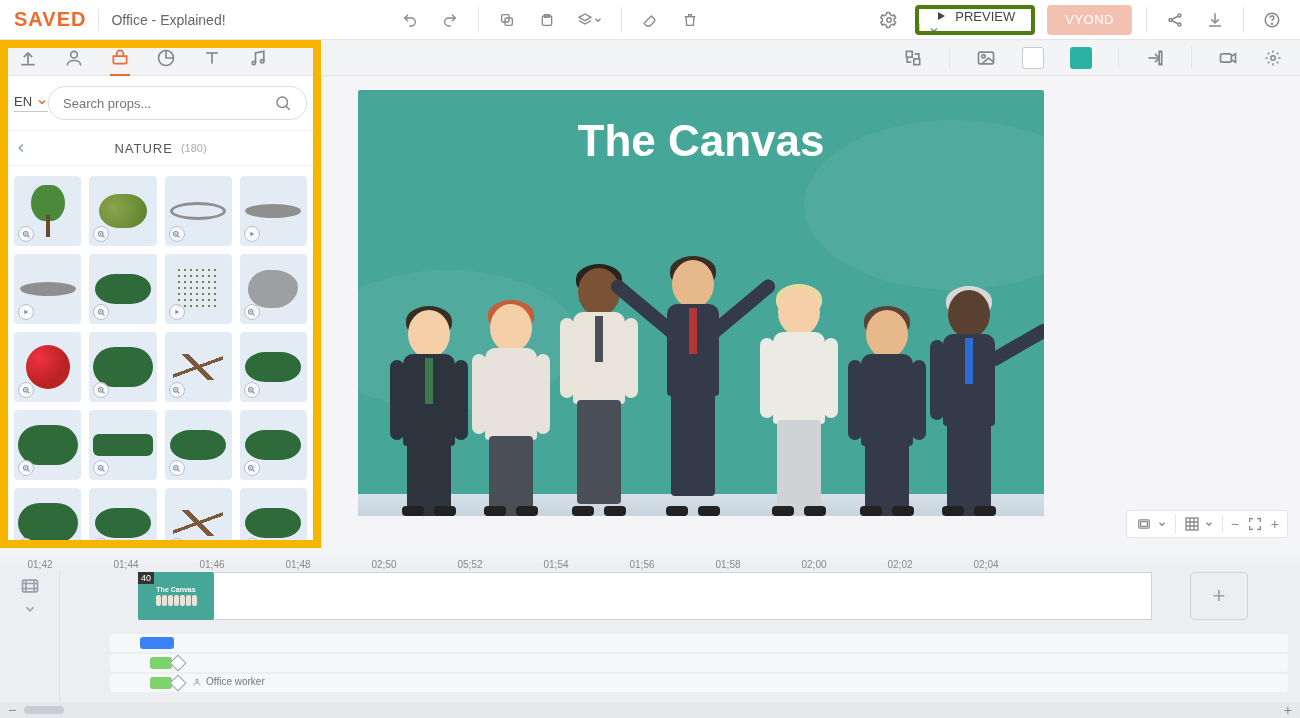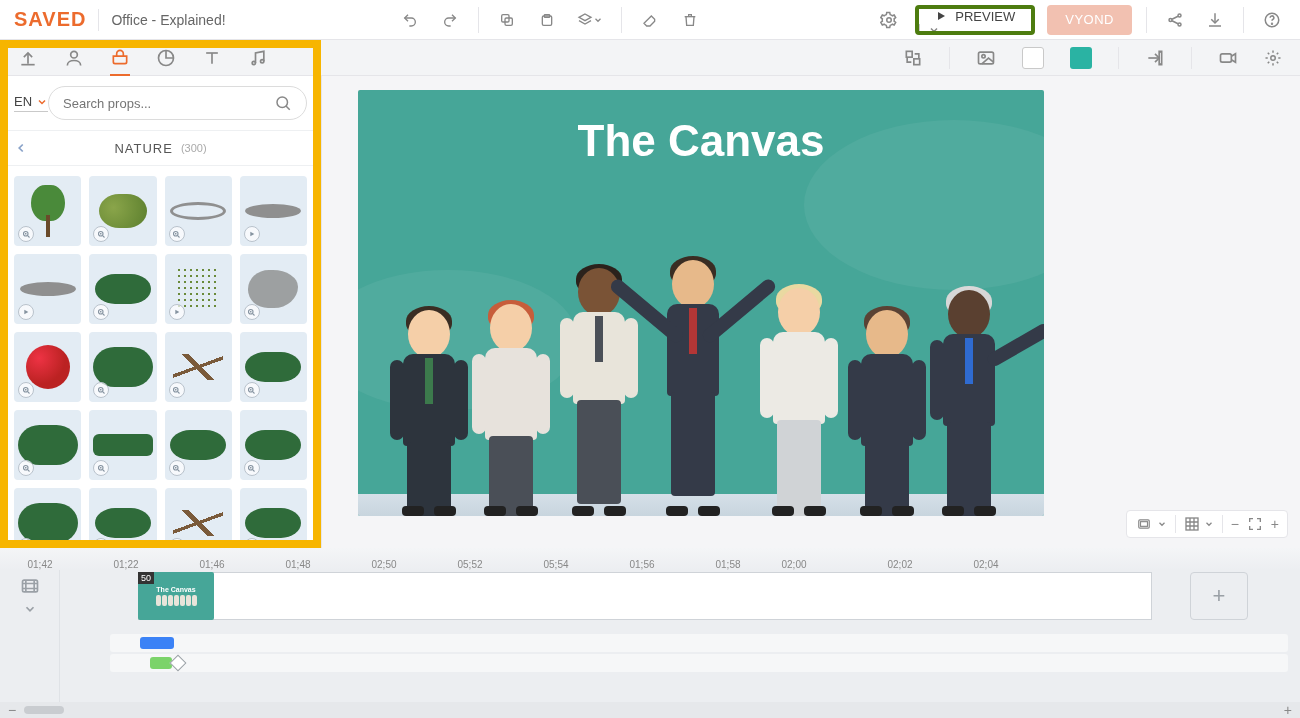--- a/index.html
+++ b/index.html
@@ -319,21 +319,21 @@
           </svg>
       </div>
     </div>
     <div class="cat-row">
       <div class="cat-back clickable">
           <svg width="14" height="14" viewBox="0 0 24 24" fill="none" stroke="currentColor" stroke-width="3">
             <path d="M15 6l-6 6 6 6"></path>
           </svg>
         </div>
       <span class="cat-name">NATURE</span>
-      <span class="cat-count">(300)</span>
+      <span class="cat-count">(180)</span>
     </div>
     <div class="prop-grid" id="prop-grid">
         <div class="prop-card clickable">
           <div class="tree">
             <div class="foliage"></div>
             <div class="trunk"></div>
           </div>
           <div class="card-badge">
             <svg width="9" height="9" viewBox="0 0 24 24" fill="none" stroke="currentColor" stroke-width="3">
               <circle cx="10" cy="10" r="6"></circle>
@@ -639,29 +639,29 @@
           </svg>
         </div>
       <div class="mini-btn clickable">+</div>
     </div>
   </div>
 </div>
 
 <div class="timeline">
   <div class="time-ruler" id="time-ruler">
       <span style="left: 40px;">01;42</span>
-      <span style="left: 126px;">01;22</span>
+      <span style="left: 126px;">01;44</span>
       <span style="left: 212px;">01;46</span>
       <span style="left: 298px;">01;48</span>
       <span style="left: 384px;">02;50</span>
       <span style="left: 470px;">05;52</span>
-      <span style="left: 556px;">05;54</span>
+      <span style="left: 556px;">01;54</span>
       <span style="left: 642px;">01;56</span>
       <span style="left: 728px;">01;58</span>
-      <span style="left: 794px;">02;00</span>
+      <span style="left: 814px;">02;00</span>
       <span style="left: 900px;">02;02</span>
       <span style="left: 986px;">02;04</span>
     </div>
   <div class="time-body">
     <div class="scene-strip">
       <div class="tiny clickable">
           <svg width="20" height="20" viewBox="0 0 24 24" fill="none" stroke="currentColor" stroke-width="2">
             <rect x="3" y="5" width="18" height="14" rx="2"></rect>
             <path d="M3 9h18M3 15h18M7 5v14M17 5v14"></path>
           </svg>
@@ -669,40 +669,51 @@
       <div class="tiny clickable">
           <svg width="14" height="14" viewBox="0 0 24 24" fill="none" stroke="currentColor" stroke-width="3">
             <path d="M6 9l6 6 6-6"></path>
           </svg>
         </div>
     </div>
     <div class="scene-thumbs"></div>
     <div class="tracks" id="tracks">
         <div class="frame-block" style="width: 1014px;"></div>
         <div class="thumb-box">
-          <div class="badge">50</div>
+          <div class="badge">40</div>
           <div style="font-size:7px;font-weight:700;">The Canvas</div>
           <div style="display:flex;gap:1px;margin-top:2px;">
             <div style="width:5px;height:11px;background:#e8e4da;border-radius:2px;"></div>
             <div style="width:5px;height:11px;background:#e8e4da;border-radius:2px;"></div>
             <div style="width:5px;height:11px;background:#e8e4da;border-radius:2px;"></div>
             <div style="width:5px;height:11px;background:#e8e4da;border-radius:2px;"></div>
             <div style="width:5px;height:11px;background:#e8e4da;border-radius:2px;"></div>
             <div style="width:5px;height:11px;background:#e8e4da;border-radius:2px;"></div>
             <div style="width:5px;height:11px;background:#e8e4da;border-radius:2px;"></div>
           </div>
         </div>
         <div class="add-scene clickable" style="left: 1092px;">+</div>
         <div class="track-row" style="top: 64px;">
           <div class="track-seg" style="left: 30px; width: 34px; background: rgb(59, 130, 246);"></div>
         </div>
         <div class="track-row" style="top: 84px;">
           <div class="track-seg" style="left: 40px; width: 22px; background: rgb(123, 211, 106);"></div>
           <div style="position: absolute; top: 3px; left: 62px; width: 12px; height: 12px; border: 1px solid rgb(154, 160, 166); background: rgb(255, 255, 255); transform: rotate(45deg);"></div>
         </div>
+        <div class="track-row" style="top: 104px;">
+          <div class="track-seg" style="left: 40px; width: 22px; background: rgb(123, 211, 106);"></div>
+          <div style="position: absolute; top: 3px; left: 62px; width: 12px; height: 12px; border: 1px solid rgb(154, 160, 166); background: rgb(255, 255, 255); transform: rotate(45deg);"></div>
+          <div class="track-label">
+            <svg viewBox="0 0 24 24" fill="none" stroke="#888" stroke-width="2">
+              <circle cx="12" cy="8" r="3"></circle>
+              <path d="M5 20c0-4 3-6 7-6s7 2 7 6"></path>
+            </svg>
+            <span>Office worker</span>
+          </div>
+        </div>
       </div>
   </div>
   <div class="hscroll">
     <span class="mini-btn">−</span>
     <div class="thumb" style="width:40px;"></div>
     <div style="flex:1"></div>
     <span class="mini-btn">+</span>
   </div>
 </div>
 

